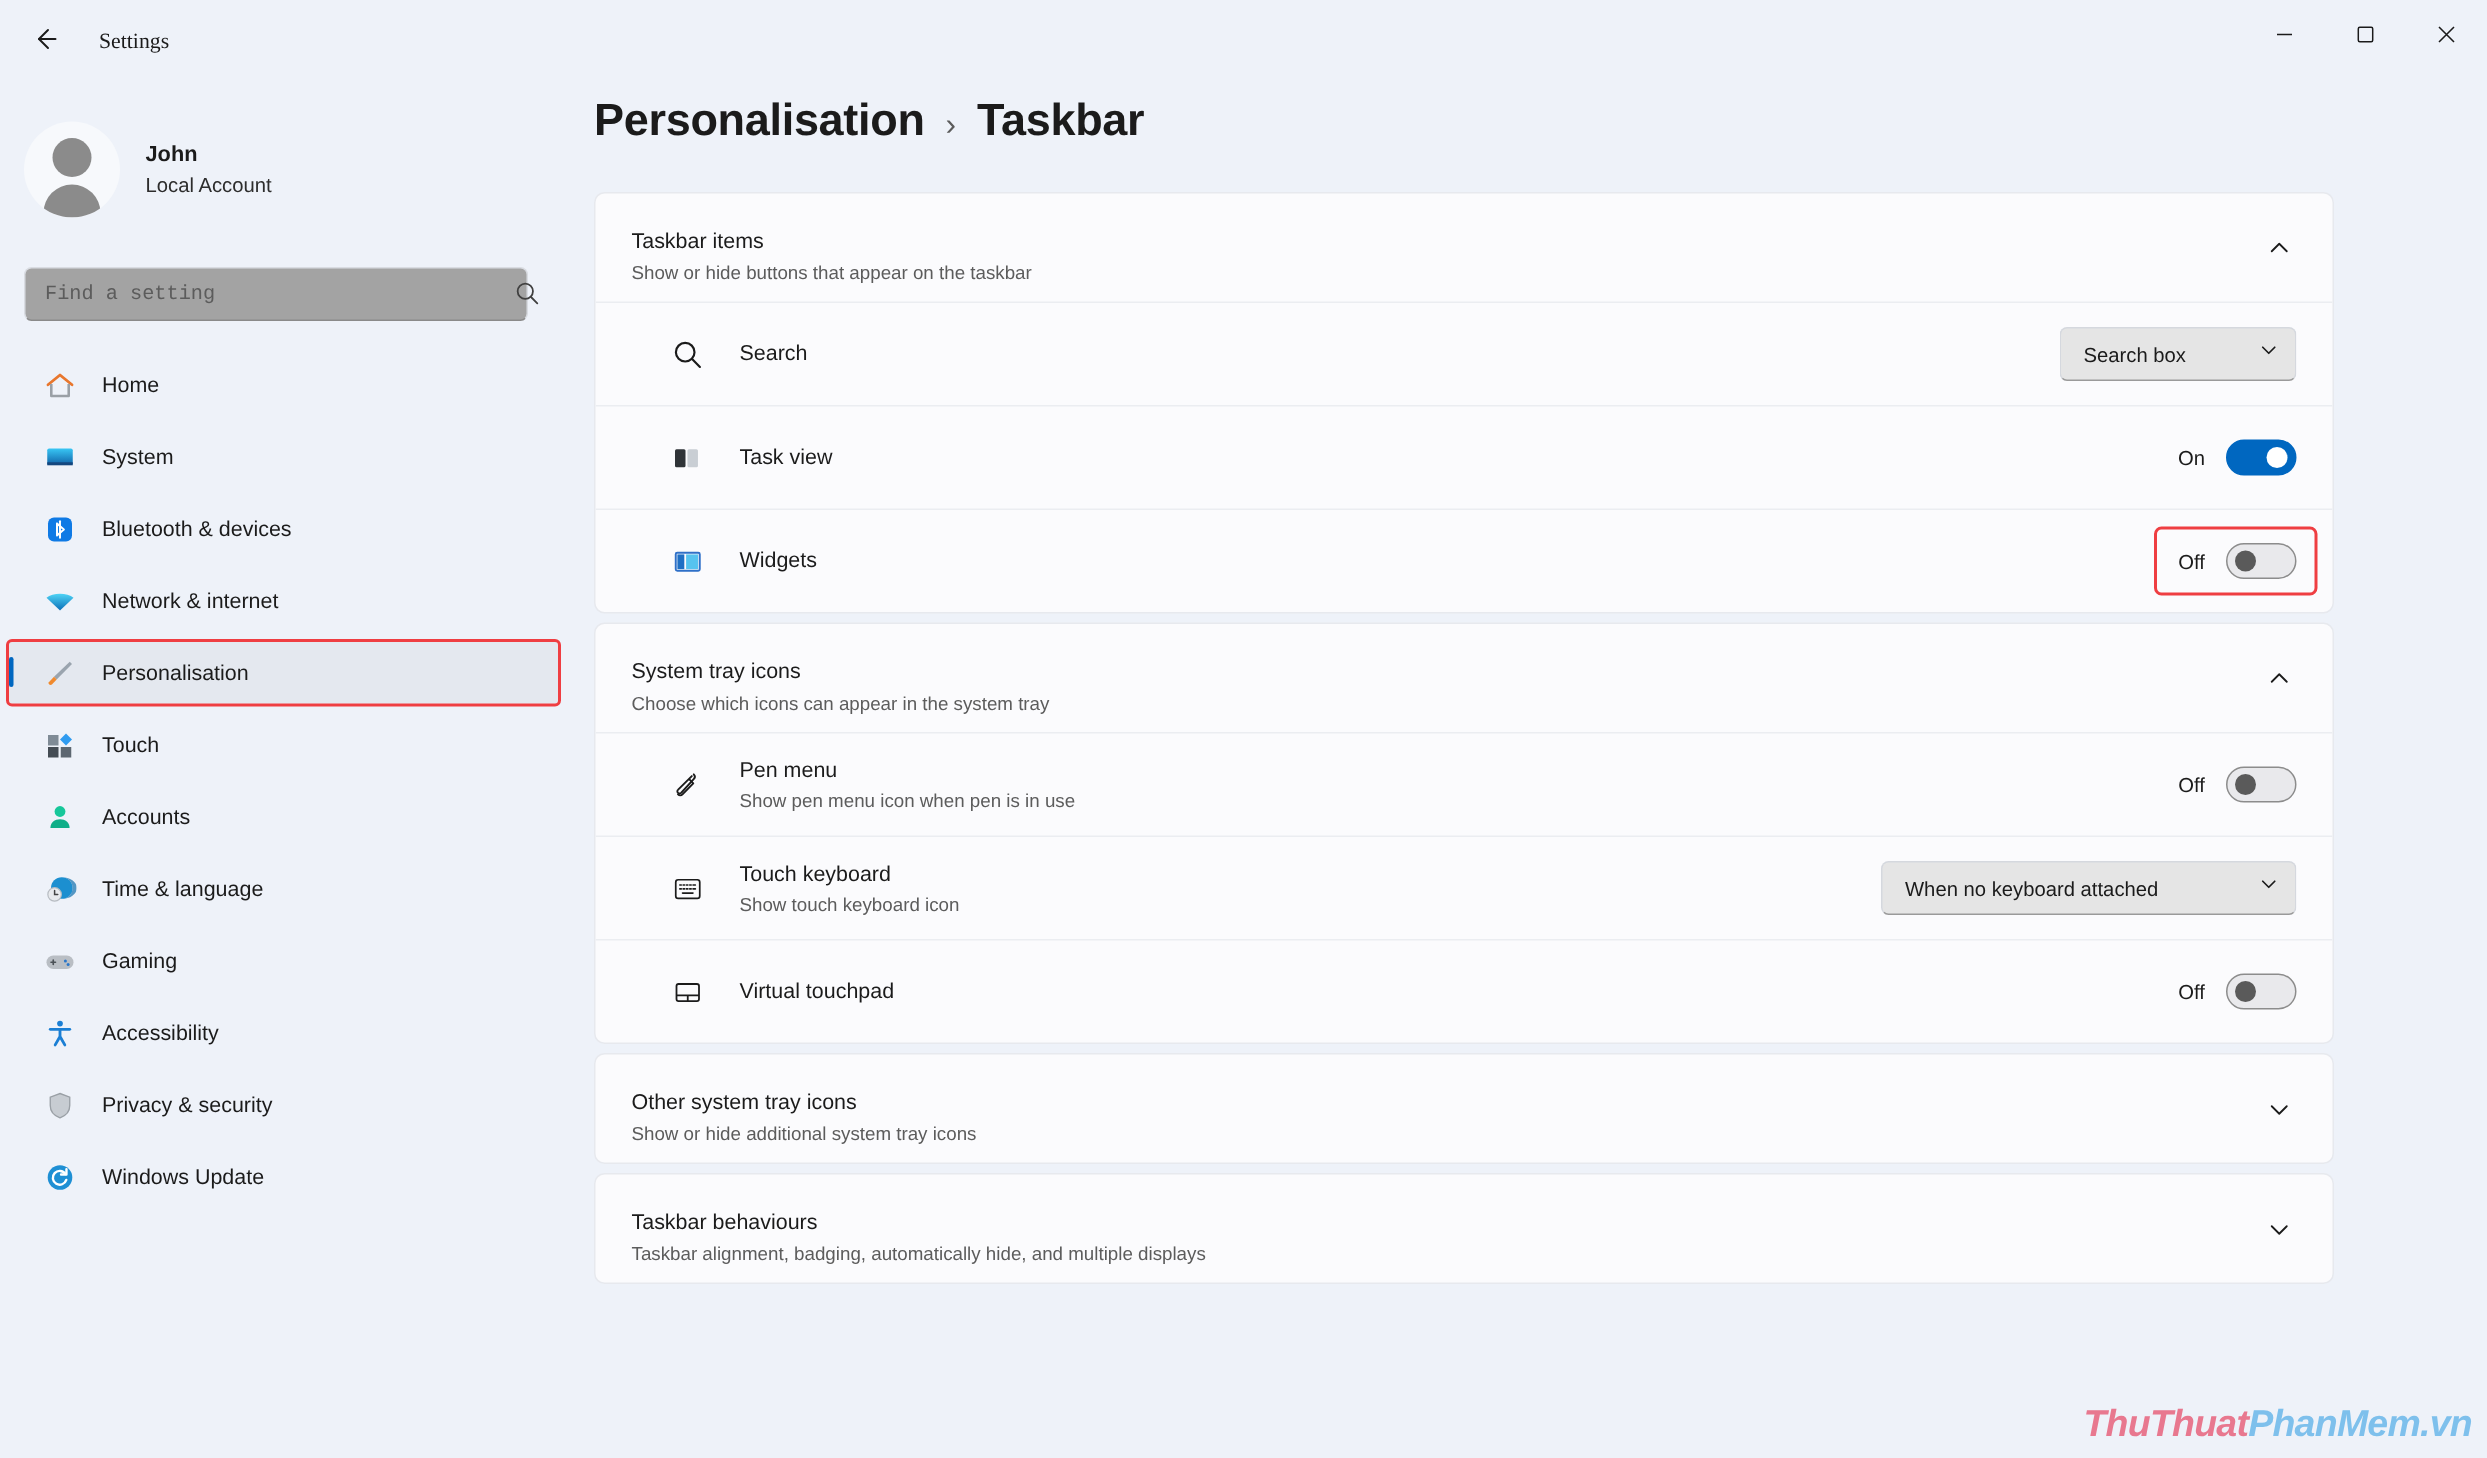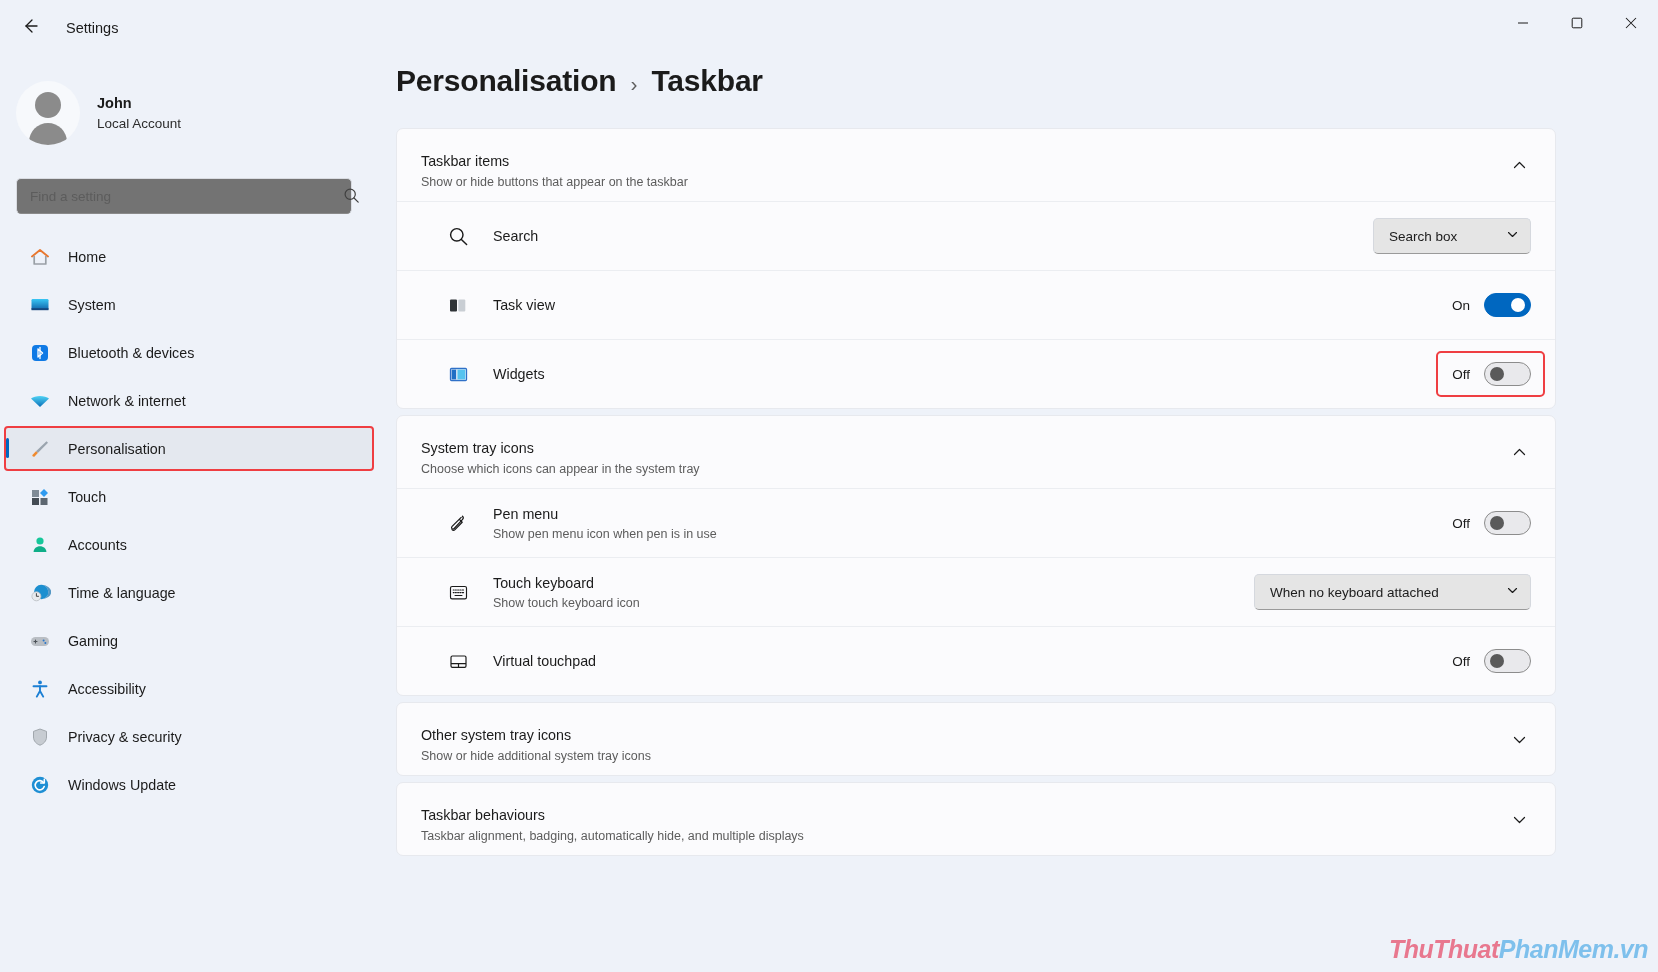--- a/index.html
+++ b/index.html
@@ -11,21 +11,21 @@
   }
   .window { position: relative; width: 1658px; height: 972px; background: #eef2f9; display: flex; flex-direction: column; }
 
   
   .titlebar { height: 56px; display: flex; align-items: center; flex: 0 0 56px; }
   .back-btn {
     width: 44px; height: 38px; margin-left: 8px;
     display: flex; align-items: center; justify-content: center;
     border-radius: 6px; cursor: pointer;
   }
-  .title-text { font-size: 14.5px; color: #1b1b1b; margin-left: 14px; }
+  .title-text { font-size: 14.5px; color: #1b1b1b; margin-left: 14px; font-family: Liberation Serif, serif; }
   .caption-buttons { margin-left: auto; display: flex; height: 56px; }
   .cap-btn { width: 54px; height: 46px; display: flex; align-items: center; justify-content: center; cursor: pointer; }
 
   
   .body-row { flex: 1; display: flex; min-height: 0; }
 
   
   .sidebar { width: 388px; flex: 0 0 388px; display: flex; flex-direction: column; padding-left: 0; }
   .account { display: flex; align-items: center; padding: 14px 0 0 16px; height: 100px; }
   .avatar {
@@ -35,23 +35,23 @@
   .avatar .head { position: absolute; width: 26px; height: 26px; border-radius: 50%; background: #8b8b8b; left: 19px; top: 11px; }
   .avatar .body { position: absolute; width: 38px; height: 22px; border-radius: 19px 19px 0 0; background: #8b8b8b; left: 13px; top: 42px; }
   .acct-text { margin-left: 17px; }
   .acct-name { font-size: 14.5px; font-weight: 700; color: #1b1b1b; line-height: 20px; }
   .acct-sub { font-size: 13.5px; color: #2d2d2d; line-height: 20px; margin-top: 1px; }
 
   .search-wrap { margin: 22px 16px 0 16px; position: relative; }
   .search-input {
     width: 336px; height: 36px; border-radius: 5px;
     border: 1px solid #d9dce2; border-bottom: 1px solid #8a8a8a;
-    background: #737373; padding: 0 40px 0 13px;
+    background: #a3a3a3; padding: 0 40px 0 13px;
     font-size: 13.5px; color: #1b1b1b;
-    font-family: Liberation Sans, sans-serif;
+    font-family: Liberation Mono, monospace;
     outline: none;
   }
   .search-input::placeholder { color: #5c5c5c; }
   .search-ico { position: absolute; right: 12px; top: 9px; pointer-events: none; }
 
   .nav { margin-top: 22px; padding: 0 16px 0 6px; overflow: hidden; }
   .nav-item {
     position: relative; display: flex; align-items: center;
     height: 41px; border-radius: 5px; padding-left: 10px; margin-bottom: 7px;
     cursor: pointer;

